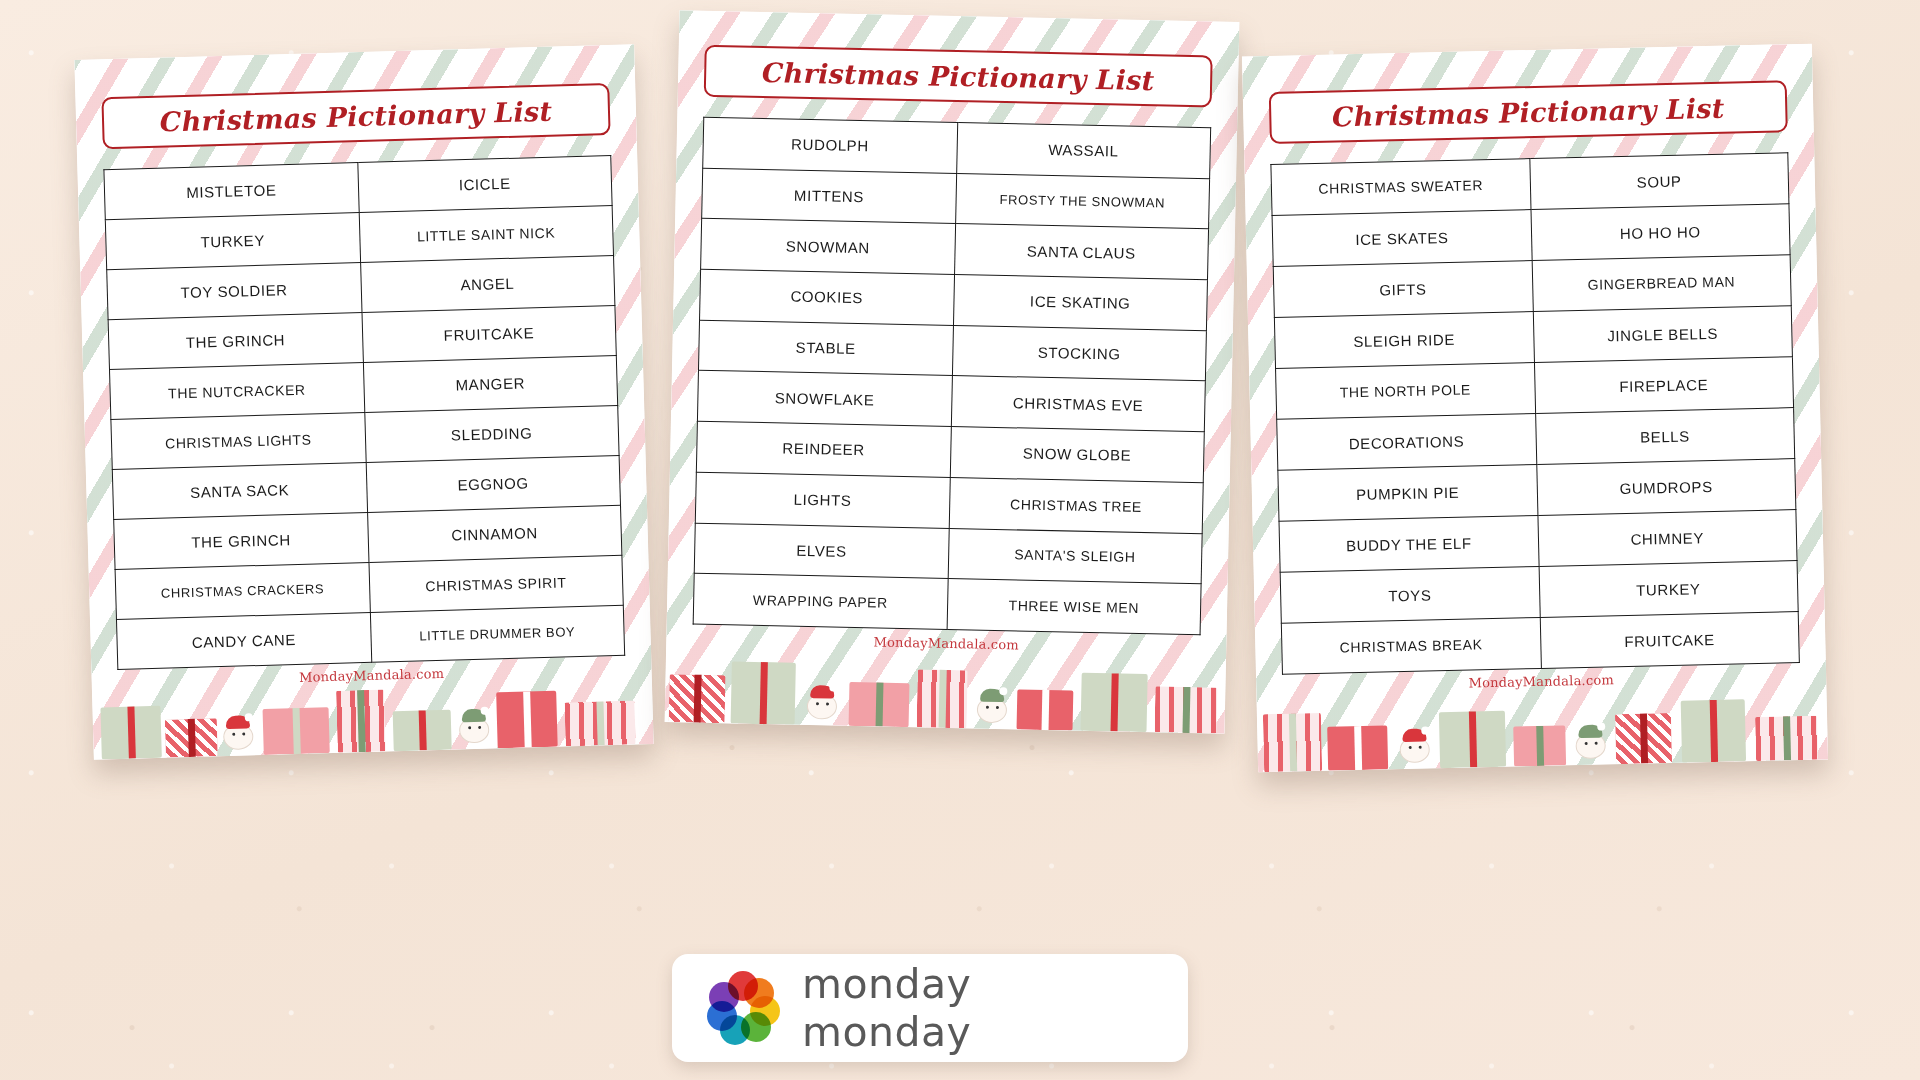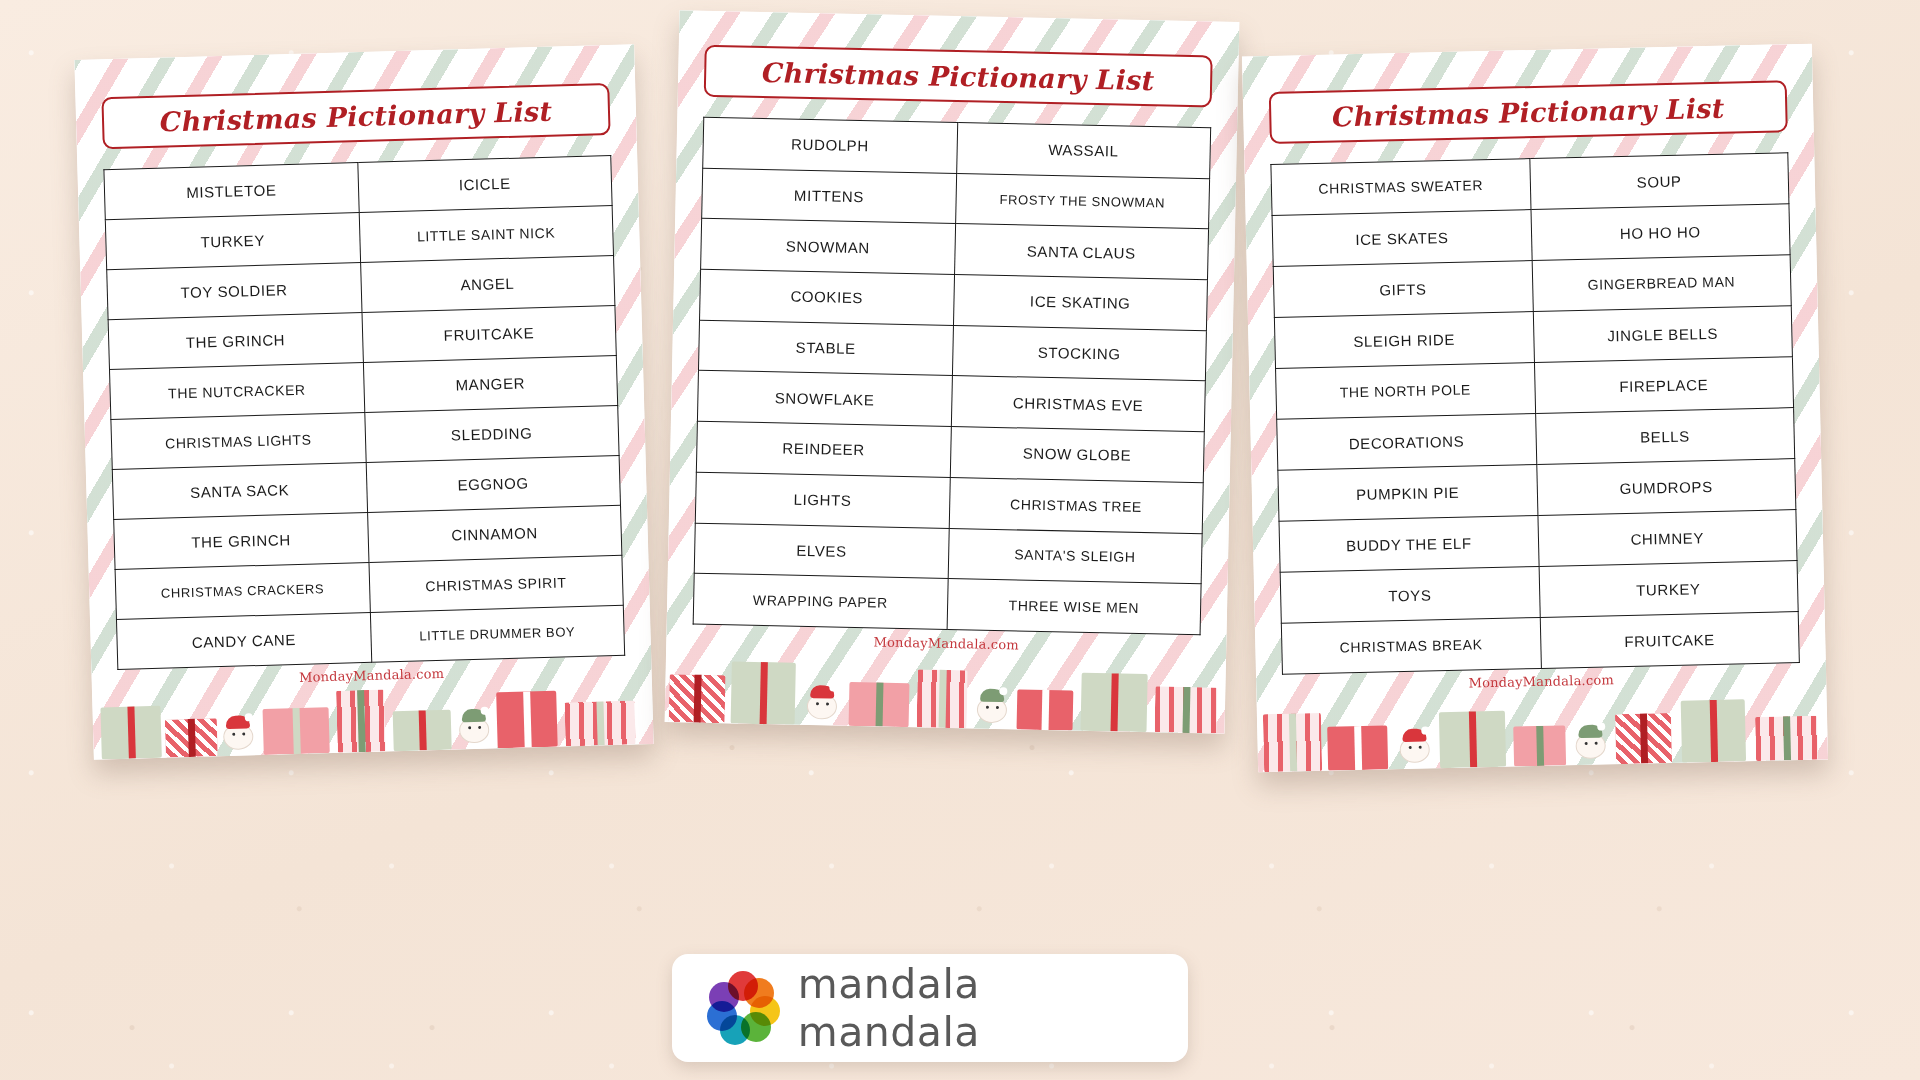--- a/index.html
+++ b/index.html
@@ -486,16 +486,16 @@
   <div class="logo-pill" style="left:672px; top:954px; width:516px; height:108px;">
     <div class="flower">
       <span class="petal" style="background:#e03a3a; transform: translate(0px,-22px);"></span>
       <span class="petal" style="background:#f07c1e; transform: translate(16px,-15px);"></span>
       <span class="petal" style="background:#f5c518; transform: translate(22px,3px);"></span>
       <span class="petal" style="background:#5bb33a; transform: translate(13px,19px);"></span>
       <span class="petal" style="background:#17a2b8; transform: translate(-8px,22px);"></span>
       <span class="petal" style="background:#2b6fd4; transform: translate(-21px,8px);"></span>
       <span class="petal" style="background:#7b3fb5; transform: translate(-19px,-11px);"></span>
     </div>
-    <span class="logo-text">mandala mandala</span>
+    <span class="logo-text">monday monday</span>
   </div>
 
 </div>
 
 </body></html>

